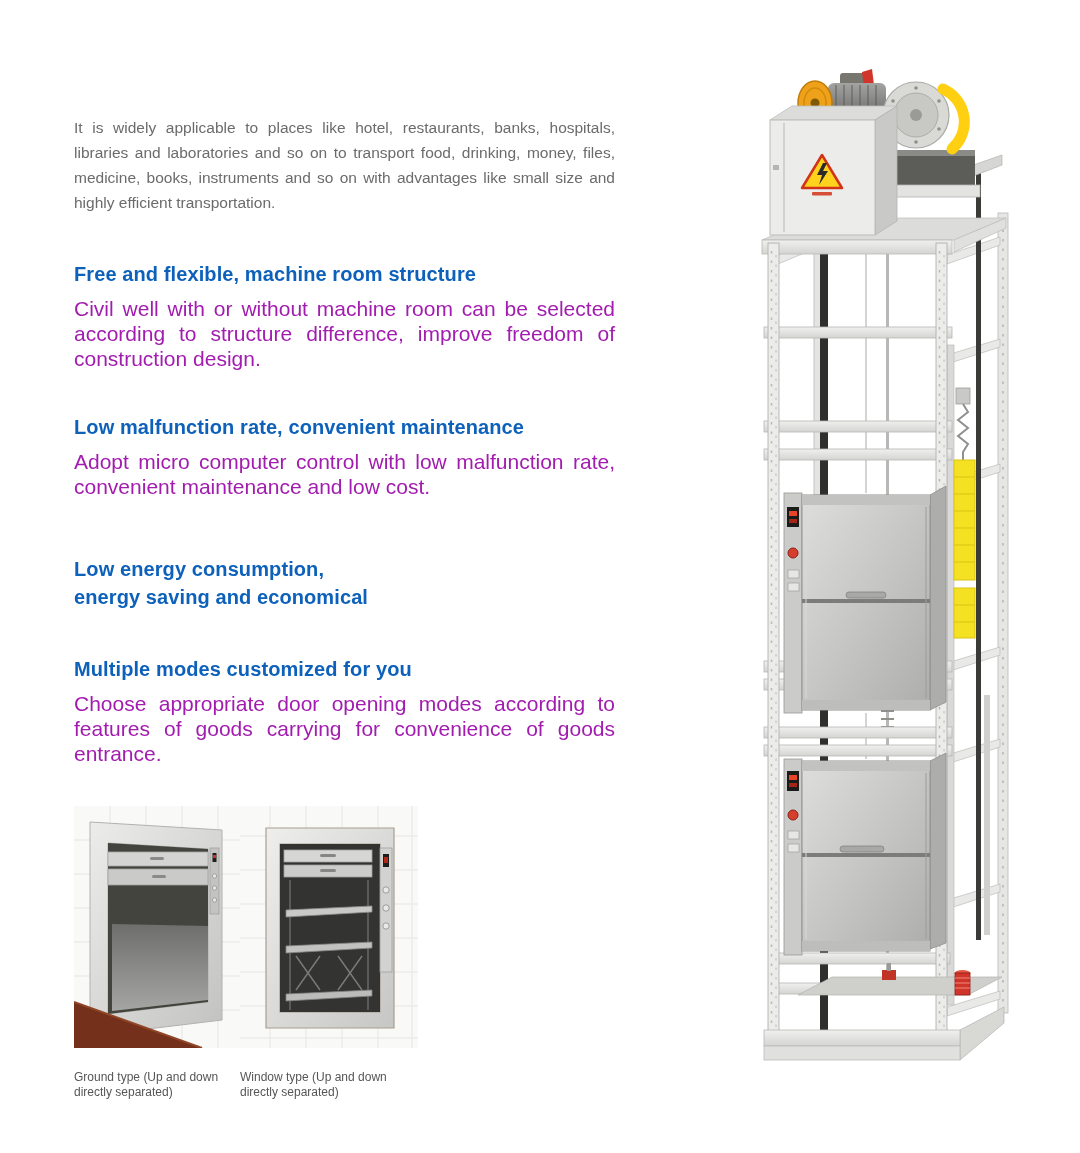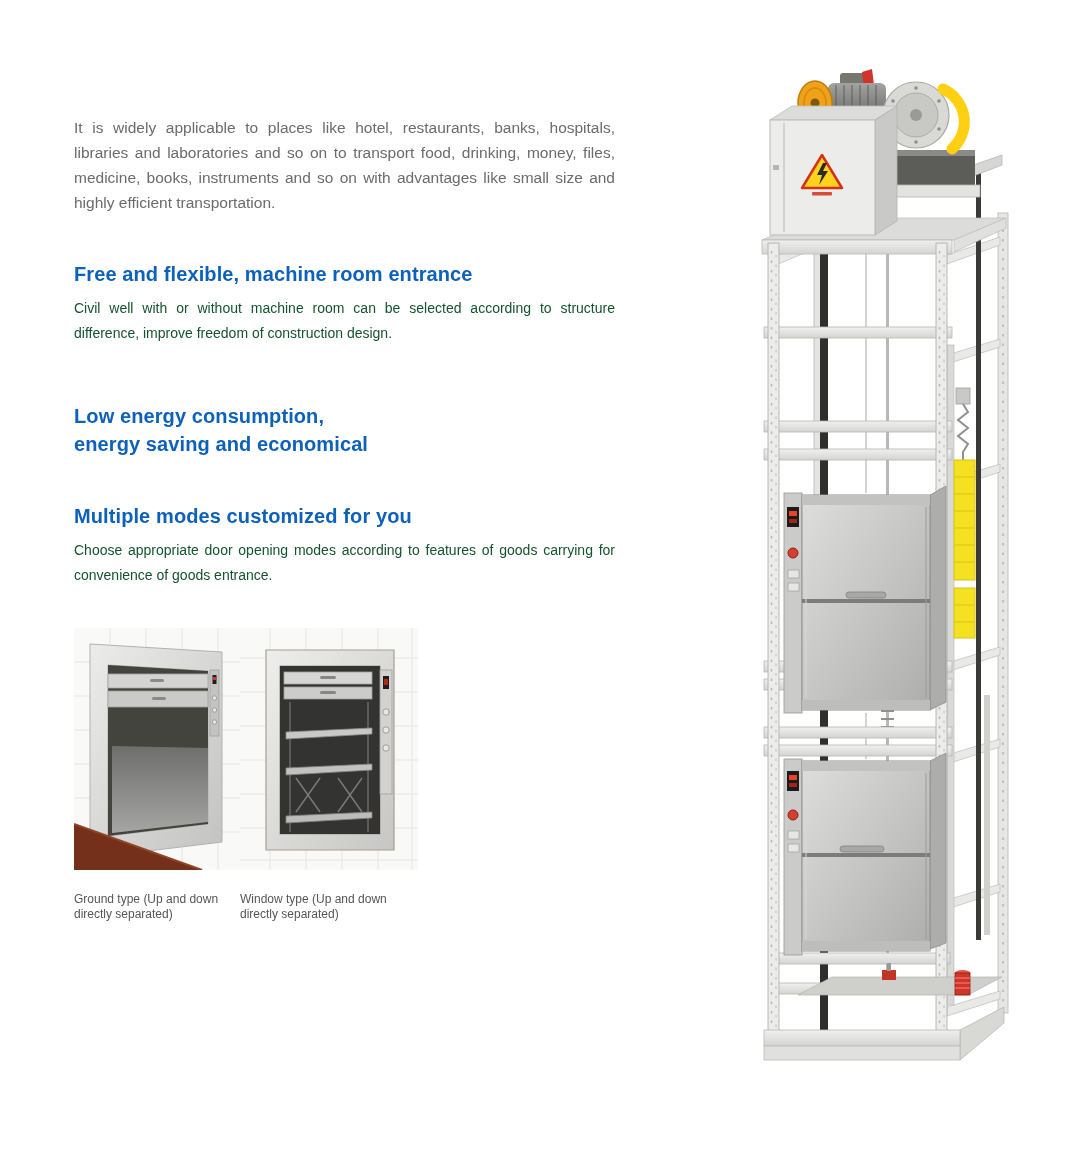--- a/index.html
+++ b/index.html
@@ -10,21 +10,21 @@
   .left-col { position:absolute; left:74px; top:0; width:541px; }
   .intro {
     margin:115px 0 0 0; font-size:15.5px; line-height:25px; color:#6b6b6b;
     text-align:justify;
   }
   .feature h2 {
     margin:0; color:#0d61bb; font-size:20px; line-height:28px; font-weight:bold;
     white-space:pre-line; letter-spacing:0.1px;
   }
   .feature p {
-    margin:8px 0 0 0; font-size:14px; line-height:25px; color:#14532d;
+    margin:8px 0 0 0; font-size:21px; line-height:25px; color:#a21caf;
     text-align:justify;
   }
   .feature.s1 { margin-top:45px; }
   .feature.s2 { margin-top:42px; }
   .feature.s3 { margin-top:56px; }
   .feature.s4 { margin-top:44px; }
   .figures { margin-top:40px; display:flex; }
   figure { margin:0; }
   .photo { display:block; }
   figcaption {
@@ -36,24 +36,28 @@
 </head>
 <body>
 
 <div class="page">
 
   <div class="left-col">
 
     <p class="intro">It is widely applicable to places like hotel, restaurants, banks, hospitals, libraries and laboratories and so on to transport food, drinking, money, files, medicine, books, instruments and so on with advantages like small size and highly efficient transportation.</p>
 
     <section class="feature s1">
-      <h2>Free and flexible, machine room entrance</h2>
+      <h2>Free and flexible, machine room structure</h2>
       <p>Civil well with or without machine room can be selected according to structure difference, improve freedom of construction design.</p>
     </section>
 
+    <section class="feature s2">
+      <h2>Low malfunction rate, convenient maintenance</h2>
+      <p>Adopt micro computer control with low malfunction rate, convenient maintenance and low cost.</p>
+    </section>
 
     <section class="feature s3">
       <h2>Low energy consumption,
 energy saving and economical</h2>
     </section>
 
     <section class="feature s4">
       <h2>Multiple modes customized for you</h2>
       <p>Choose appropriate door opening modes according to features of goods carrying for convenience of goods entrance.</p>
     </section>

